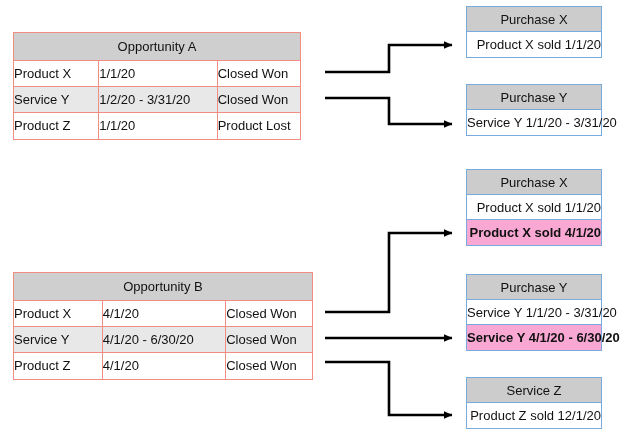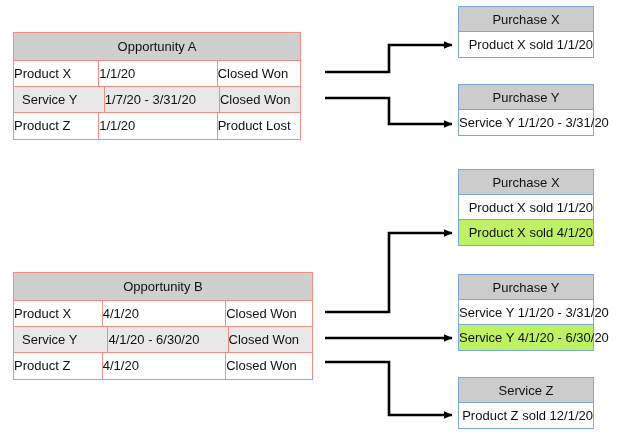--- a/index.html
+++ b/index.html
@@ -35,41 +35,42 @@
     color: #111111;
     box-sizing: border-box;
   }
   .opp-row {
     display: flex;
     height: 26px;
     box-sizing: border-box;
     border-bottom: 1.5px solid #f08e83;
   }
   .opp-row.last { border-bottom: none; }
-  .opp-row.alt { background: #e8e8e8; padding-left: 8px; }
+  .opp-row.alt { background: #e8e8e8; }
   .opp-cell {
     font-size: 13px;
     color: #111111;
     line-height: 26px;
     text-align: left;
     box-sizing: border-box;
     overflow: hidden;
     white-space: nowrap;
   }
   .opp-cell.c0 { width: 92px; border-right: 1.5px solid #f08e83; }
   .opp-cell.c1 { width: 128px; border-right: 1.5px solid #f08e83; }
   .opp-cell.c2 { width: 89px; }
 
   
   .purchase-box {
     position: absolute;
     border: 1.5px solid #7aa9dd;
     box-sizing: border-box;
     background: #ffffff;
     width: 136px;
+    margin-left: 8px;
   }
   .purchase-header {
     height: 25px;
     line-height: 25px;
     text-align: center;
     background: #cccccc;
     border-bottom: 1.5px solid #7aa9dd;
     font-size: 13px;
     color: #111111;
     box-sizing: border-box;
@@ -78,21 +79,21 @@
     height: 25px;
     line-height: 25px;
     text-align: right;
     font-size: 13px;
     color: #111111;
     box-sizing: border-box;
     border-bottom: 1.5px solid #7aa9dd;
     white-space: nowrap;
   }
   .purchase-row.last { border-bottom: none; }
-  .purchase-row.alt { background: #bef264; }
+  .purchase-row.alt { background: #f9a8d4; font-weight: bold; }
 
   
   #connectors {
     position: absolute;
     left: 0;
     top: 0;
     width: 639px;
     height: 439px;
     pointer-events: none;
   }
@@ -124,21 +125,21 @@
     <div class="opp-header">Opportunity A</div>
 
     <div class="opp-row">
       <div class="opp-cell c0">Product X</div>
       <div class="opp-cell c1">1/1/20</div>
       <div class="opp-cell c2">Closed Won</div>
     </div>
 
     <div class="opp-row alt">
       <div class="opp-cell c0">Service Y</div>
-      <div class="opp-cell c1">1/7/20 - 3/31/20</div>
+      <div class="opp-cell c1">1/2/20 - 3/31/20</div>
       <div class="opp-cell c2">Closed Won</div>
     </div>
 
     <div class="opp-row last">
       <div class="opp-cell c0">Product Z</div>
       <div class="opp-cell c1">1/1/20</div>
       <div class="opp-cell c2">Product Lost</div>
     </div>
   </div>
 

